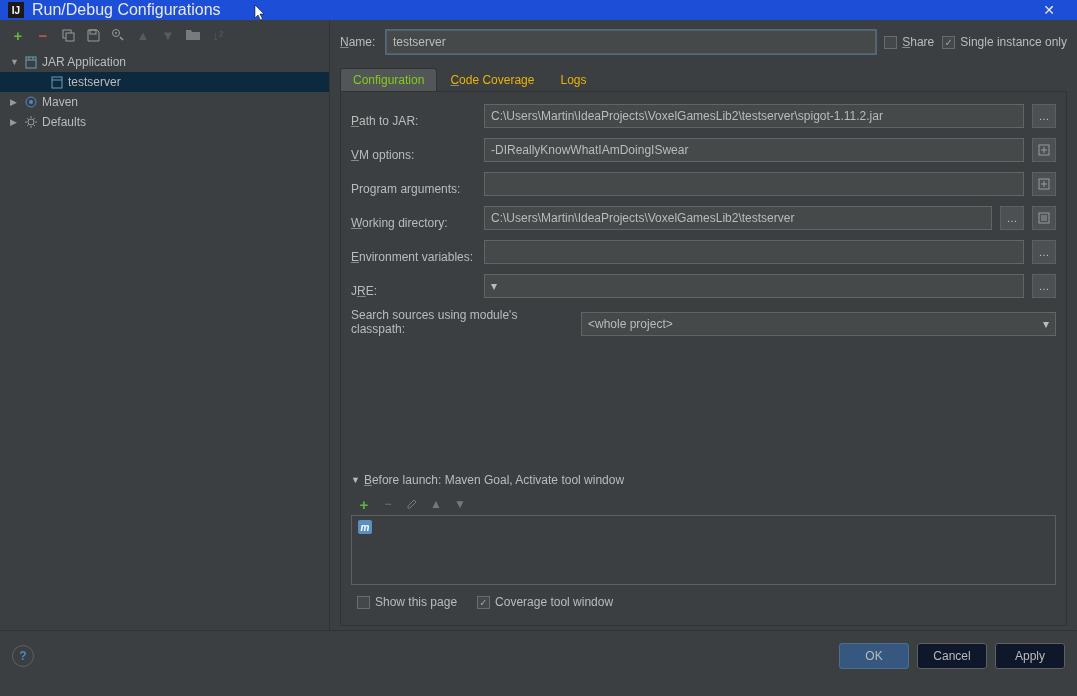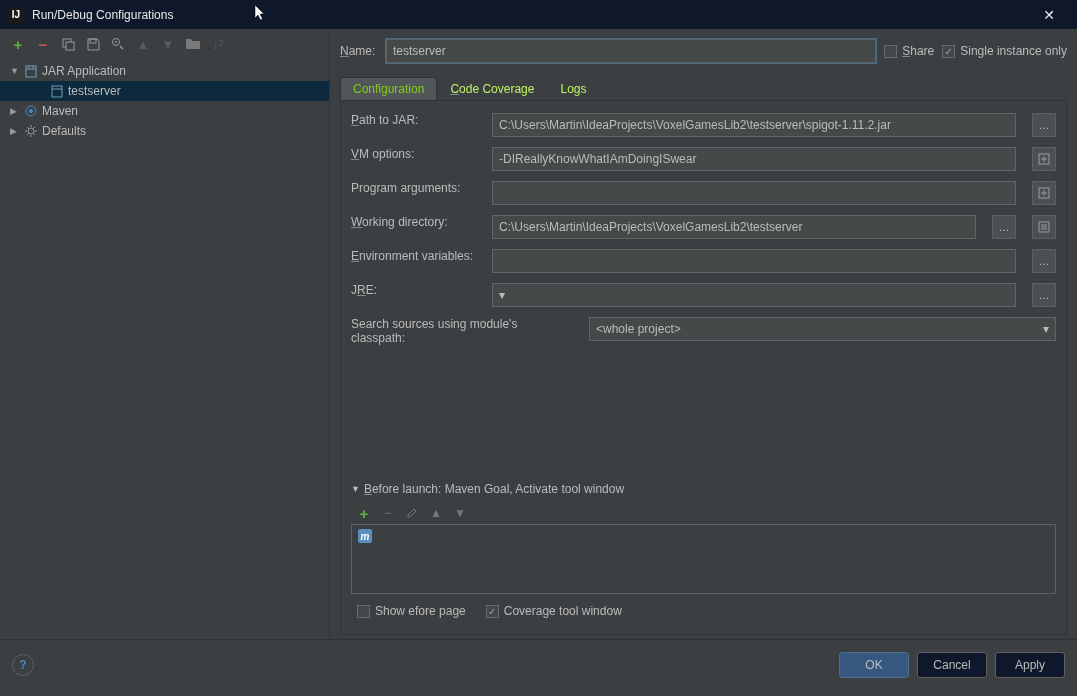--- a/index.html
+++ b/index.html
@@ -6,39 +6,39 @@
 body {
   font-family: "Segoe UI", Arial, sans-serif;
   font-size: 12px;
   color: #bbbbbb;
   background: #3c3f41;
   width: 1077px;
   height: 696px;
   overflow: hidden;
 }
 .titlebar {
-  height: 29px;
-  background: #0f172a;
+  height: 20px;
+  background: #1d4ed8;
   display: flex;
   align-items: center;
   padding: 0 8px;
   color: #e8e8e8;
 }
 .titlebar .app-icon {
   width: 16px; height: 16px;
   background: #1a1a1a;
   color: #fff;
   font-weight: bold;
   font-size: 10px;
   display: flex;
   align-items: center;
   justify-content: center;
   margin-right: 8px;
 }
-.titlebar .title { flex: 1; font-size: 12px; }
+.titlebar .title { flex: 1; font-size: 16px; }
 .titlebar .close {
   width: 40px; height: 29px;
   display: flex; align-items: center; justify-content: center;
   font-size: 14px; cursor: pointer;
 }
 .main { display: flex; height: 610px; }
 .left-pane {
   width: 330px;
   border-right: 1px solid #323232;
   display: flex;
@@ -128,43 +128,43 @@
 }
 .checkbox.checked::after { content: "✓"; color: #a0a0a0; }
 .tabs {
   display: flex;
   border-bottom: 1px solid #323232;
   height: 24px;
 }
 .tab {
   padding: 4px 12px;
   cursor: pointer;
-  color: #bef264;
+  color: #eab308;
   border: 1px solid transparent;
   border-bottom: none;
 }
 .tab.active {
   background: #515658;
   color: #84cc16;
   border-color: #323232;
   border-radius: 3px 3px 0 0;
 }
 .form {
   border: 1px solid #323232;
   border-top: none;
   padding: 12px 10px;
   display: flex;
   flex-direction: column;
   gap: 10px;
   flex: 1;
 }
 .form-row {
   display: flex;
-  align-items: flex-start;
-  gap: 16px;
+  align-items: flex-end;
+  gap: 8px;
 }
 .form-row label { width: 125px; }
 .text-input, .select-input {
   flex: 1;
   height: 24px;
   background: #45494a;
   border: 1px solid #646464;
   color: #bbbbbb;
   padding: 0 6px;
   font-size: 12px;
@@ -459,21 +459,21 @@
           <div class="bl-icon">▼</div>
         </div>
         <div class="bl-list">
           <div class="bl-item">
             <div class="bl-item-icon">m</div>
           </div>
         </div>
         <div class="checks-row">
           <div class="checkbox-wrap">
             <div class="checkbox"></div>
-            <span>Show efore page</span>
+            <span>Show this page</span>
           </div>
           <div class="checkbox-wrap">
             <div class="checkbox checked"></div>
             <span>Coverage tool window</span>
           </div>
         </div>
       </div>
     </div>
   </div>
 </div>

